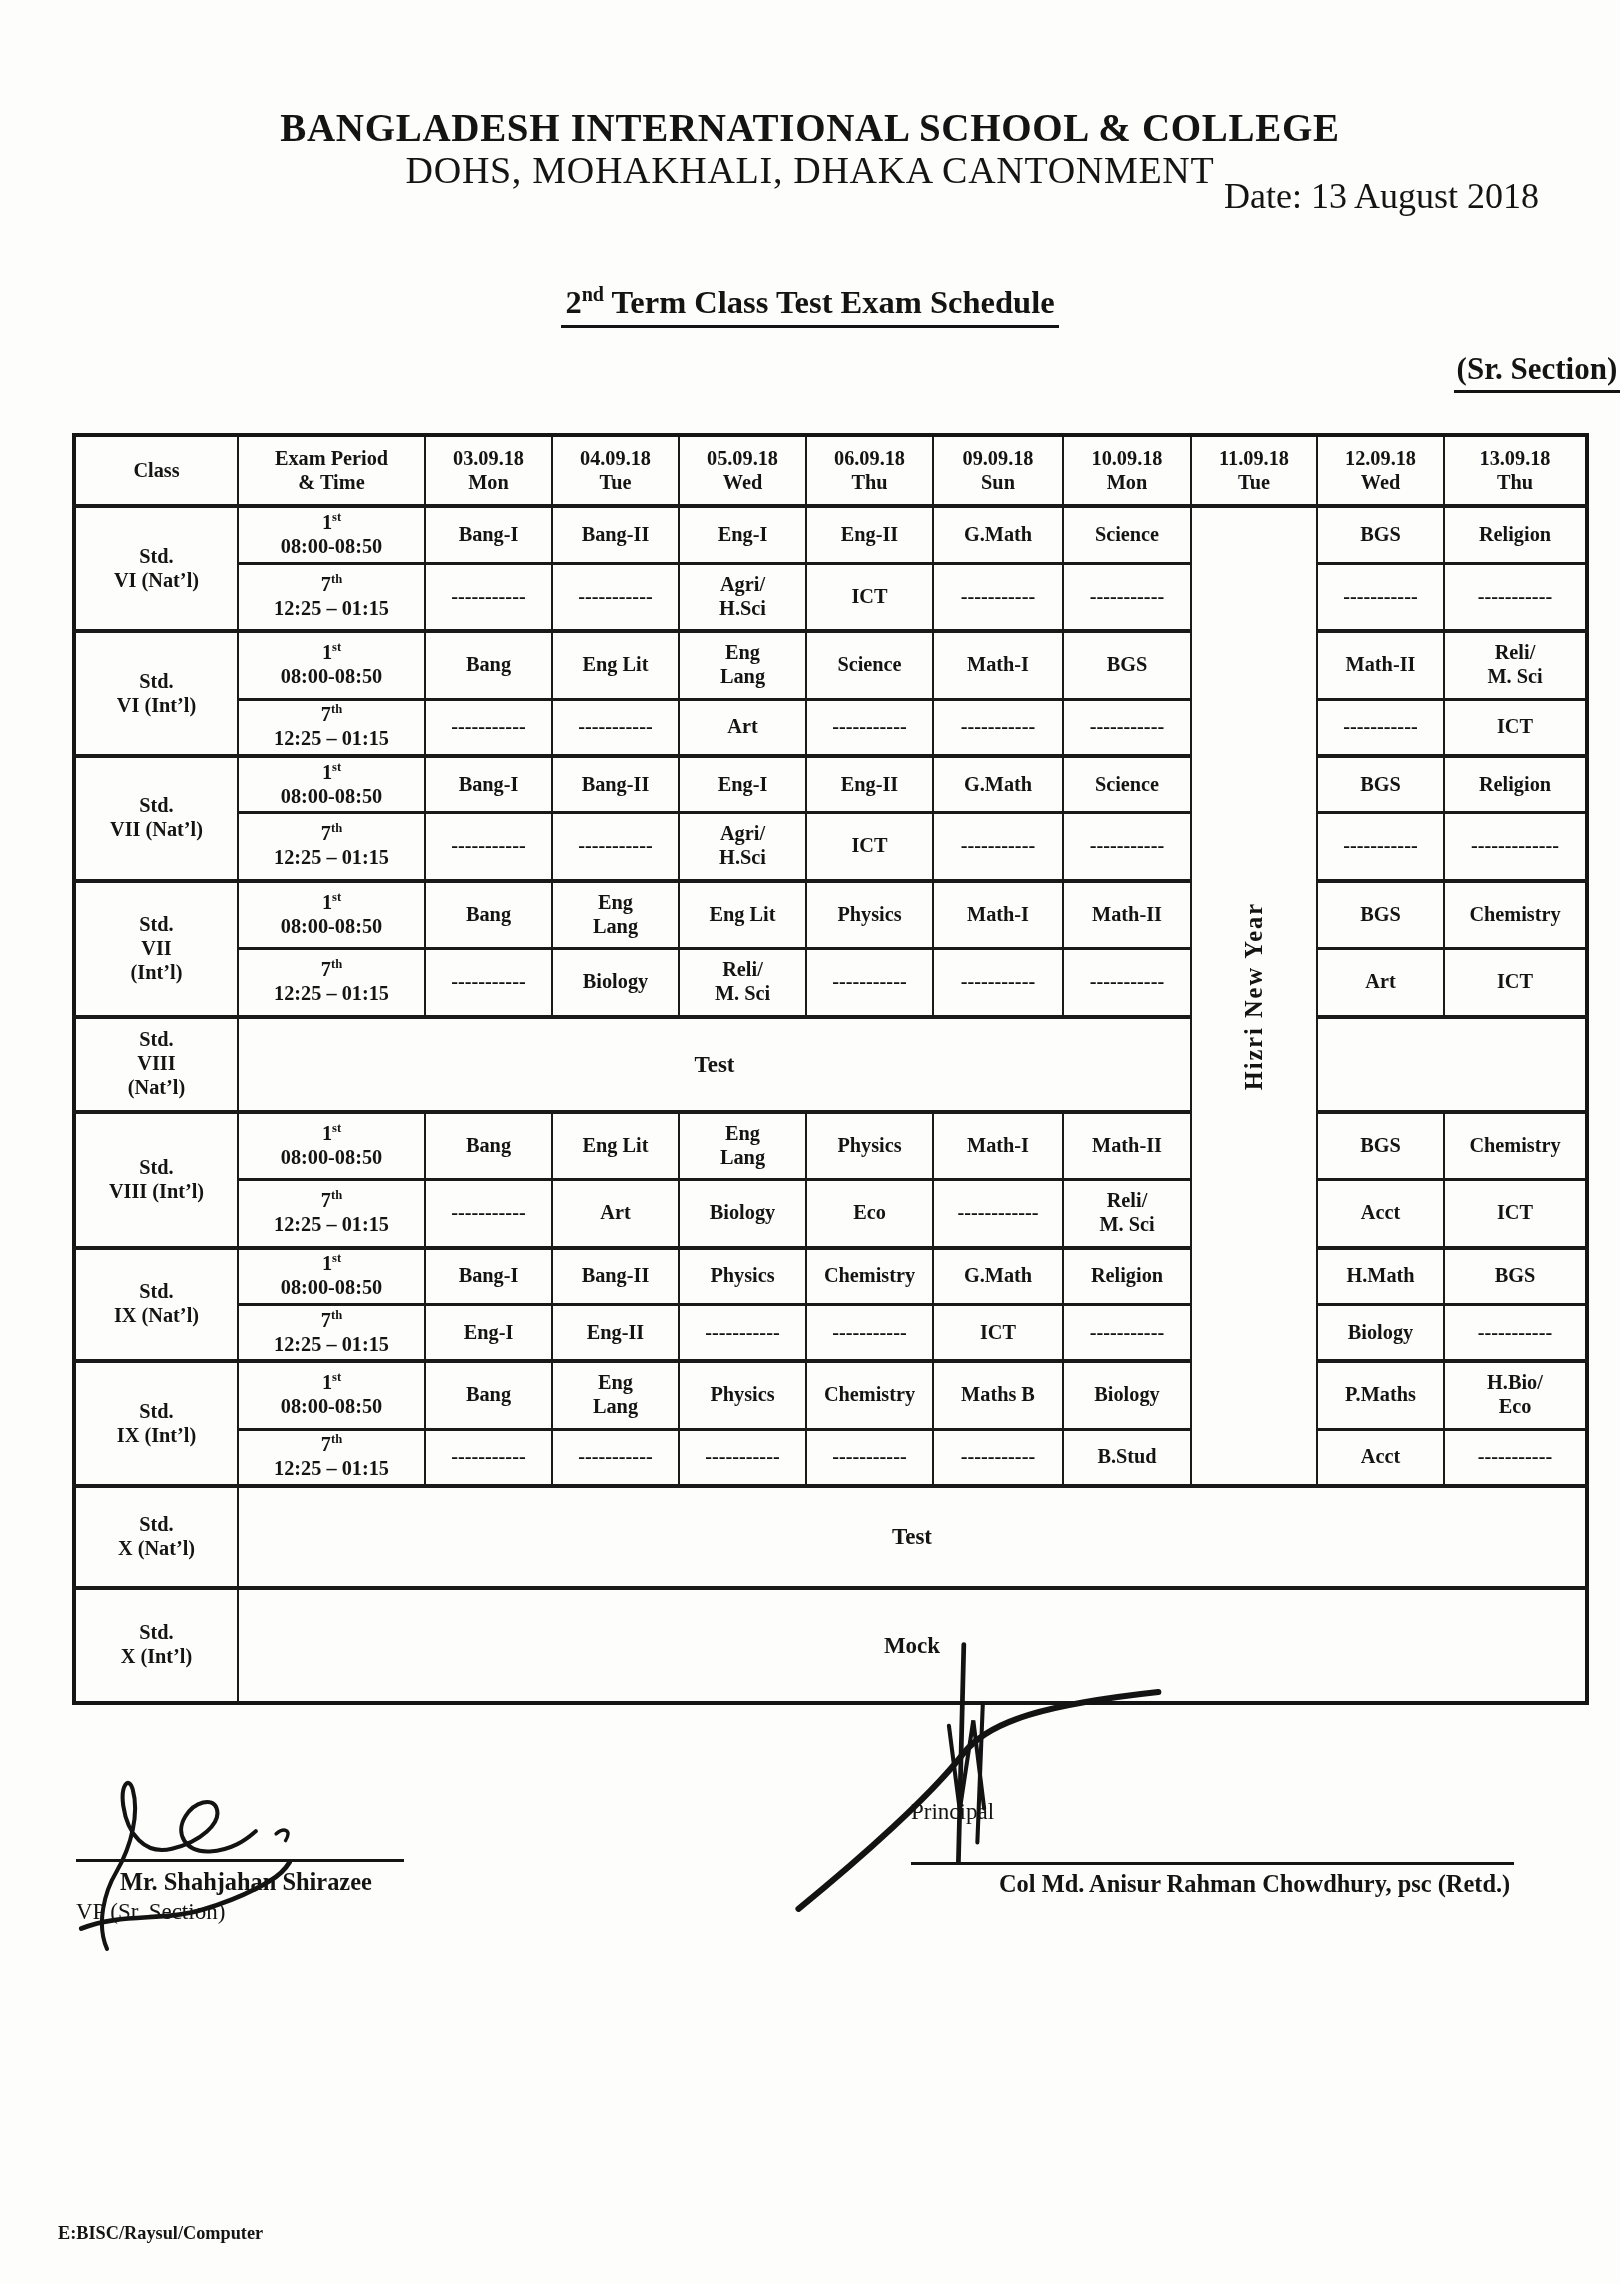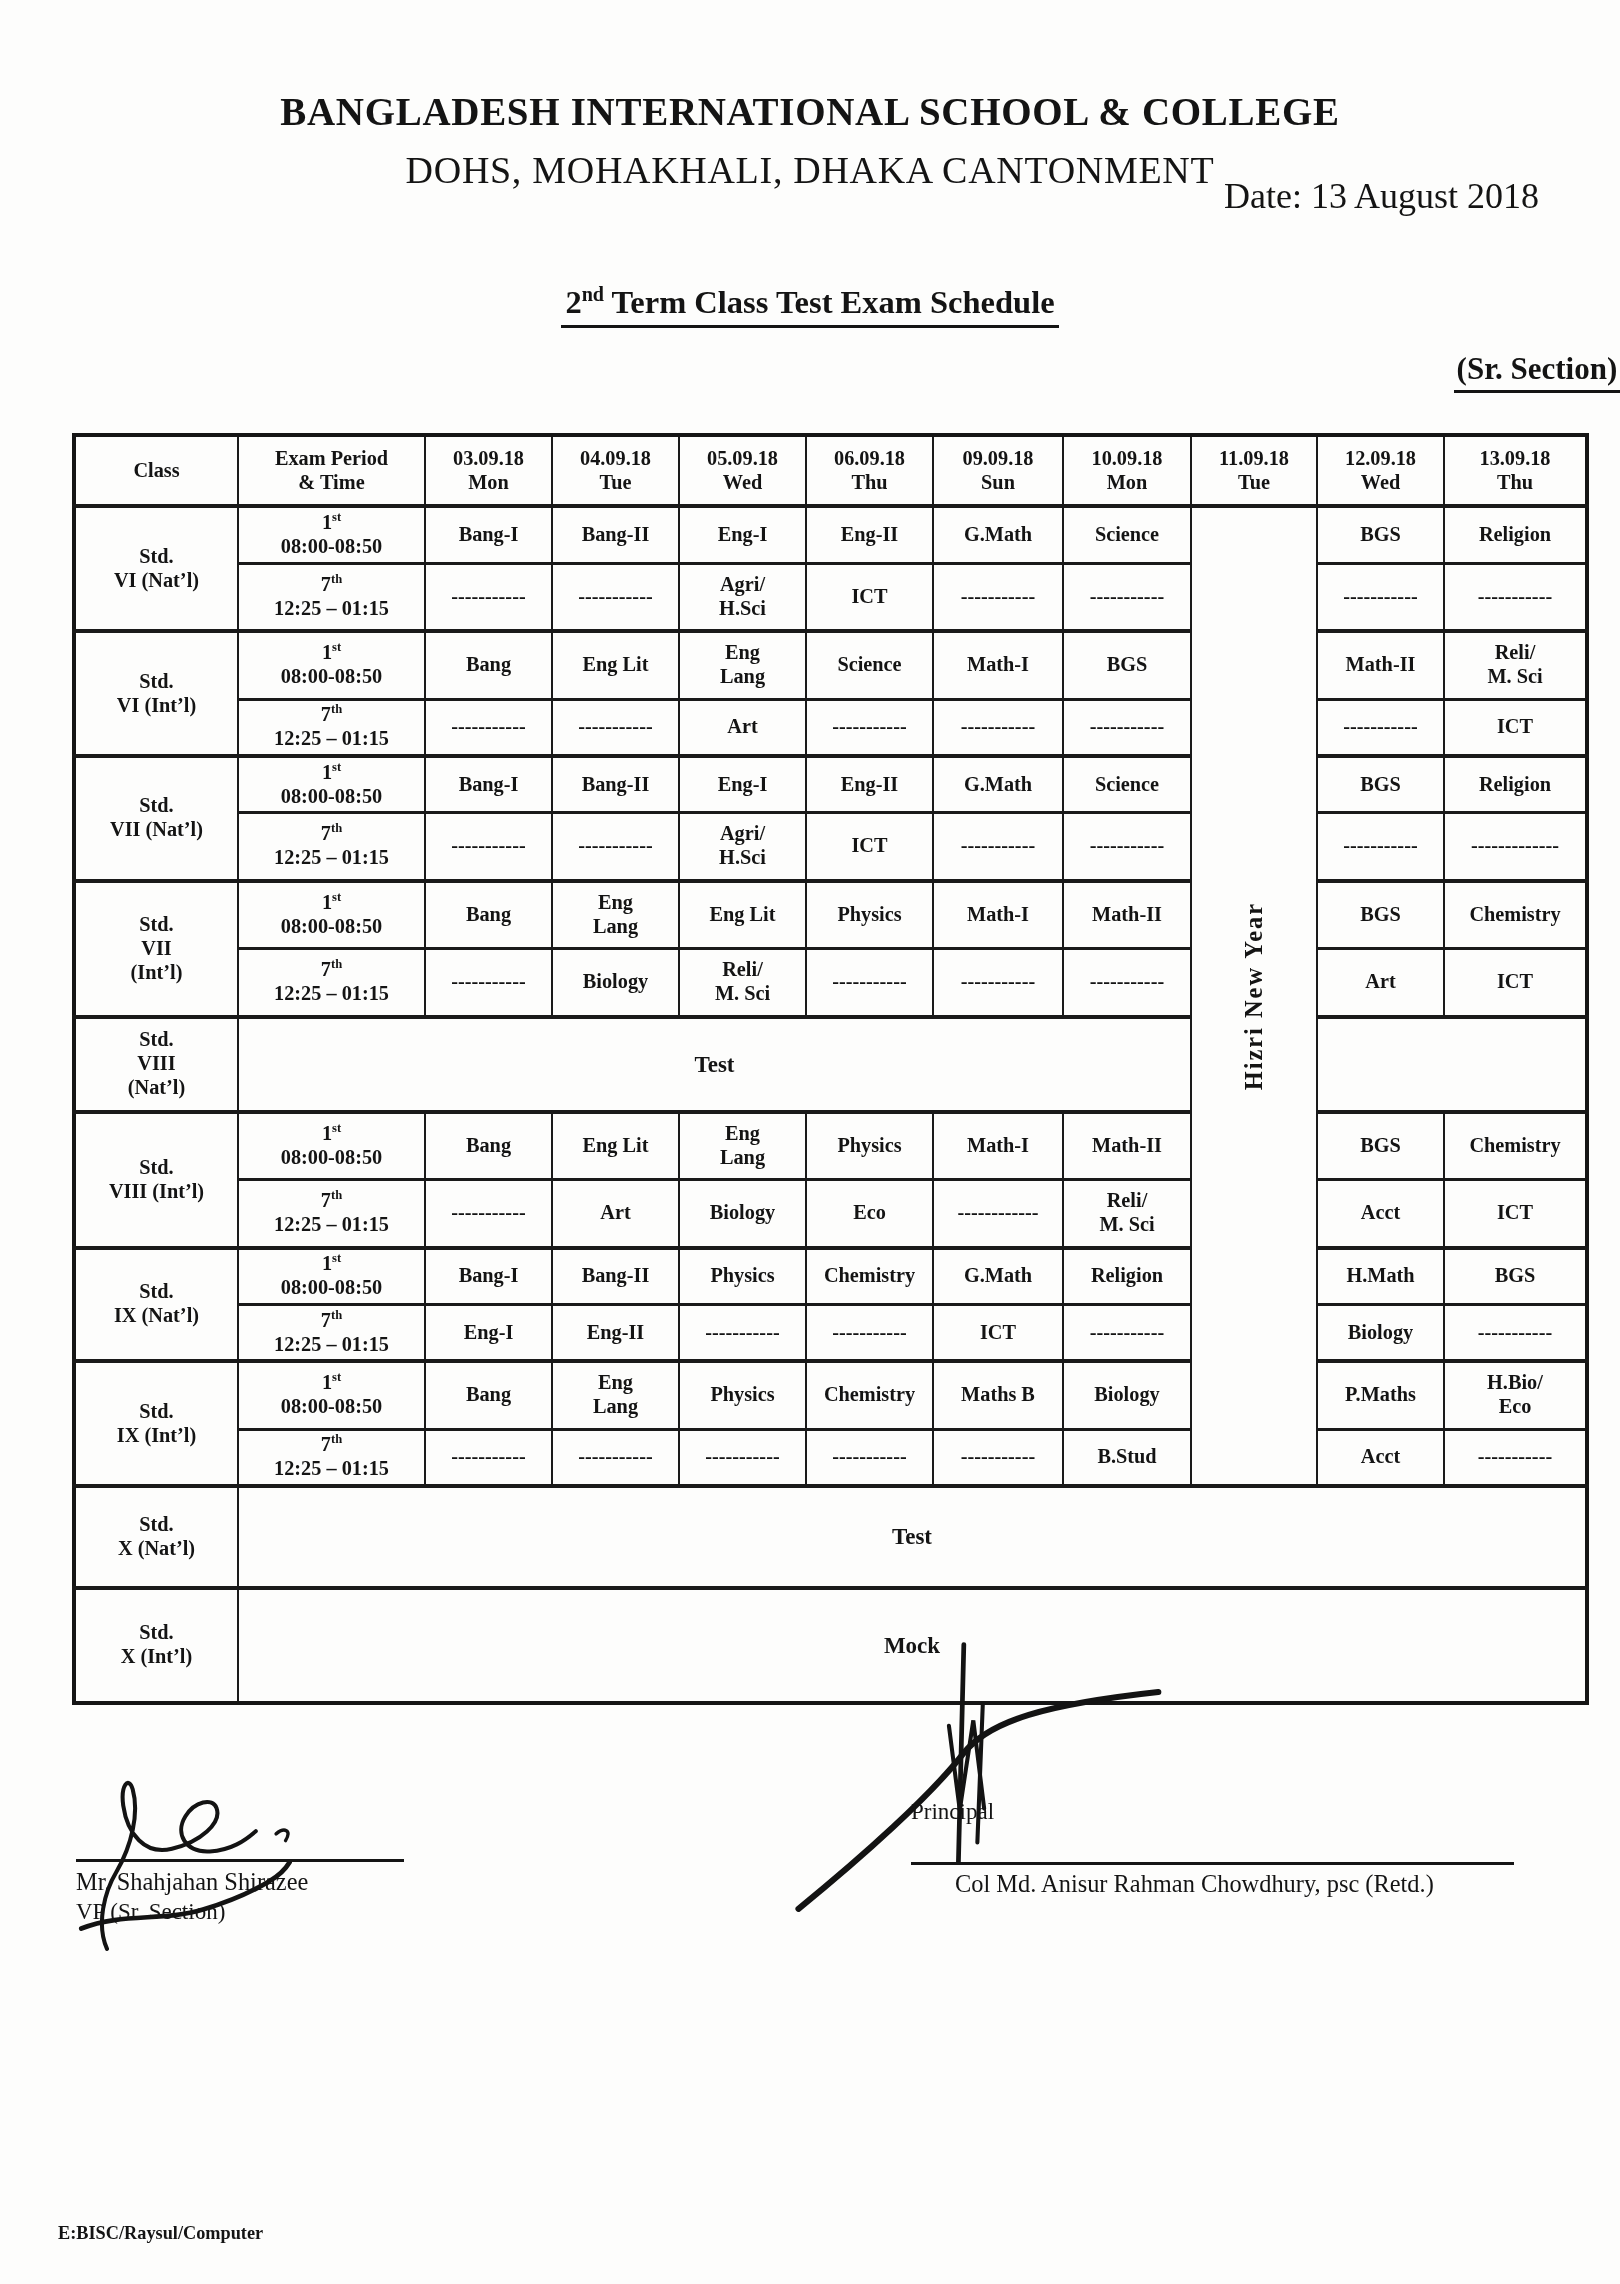--- a/index.html
+++ b/index.html
@@ -7,21 +7,21 @@
     width:1620px;height:2284px;
     background:#fdfdfc;
     font-family:"Liberation Serif", serif;
     color:#141414;
     position:relative;
     overflow:hidden;
   }
   .abs{position:absolute;}
   
   .school-name{
-    top:89px;left:0;width:100%;
+    top:105px;left:0;width:100%;
     text-align:center;font-weight:bold;font-size:39px;letter-spacing:0.7px;
   }
   .school-address{
     top:148px;left:0;width:100%;
     text-align:center;font-size:38px;letter-spacing:0.7px;
   }
   .date-line{
     top:175px;right:81px;font-size:36px;
   }
   .main-title{
@@ -66,21 +66,21 @@
   td.period .ptime{font-weight:bold;}
   td.hizri{padding:0;}
   .vtext{
     writing-mode:vertical-rl;transform:rotate(180deg);
     font-size:24.4px;font-weight:bold;letter-spacing:2px;
     margin:0 auto;
   }
   td.mergedlabel{font-size:23px;}
   
   .sig-line{background:#151515;height:3.4px;}
-  .sig-name{font-weight:normal;font-size:24.4px;white-space:nowrap;}
+  .sig-name{font-weight:bold;font-size:24.4px;white-space:nowrap;margin-left:44px;}
   .sig-title{font-size:23px;white-space:nowrap;}
   .footer-ref{left:58px;top:2223px;font-size:18.3px;font-weight:bold;}
   svg{display:block;}
 </style>
 </head>
 <body>
 
 <div class="abs school-name">BANGLADESH INTERNATIONAL SCHOOL &amp; COLLEGE</div>
 <div class="abs school-address">DOHS, MOHAKHALI, DHAKA CANTONMENT</div>
 <div class="abs date-line">Date: 13 August 2018</div>

